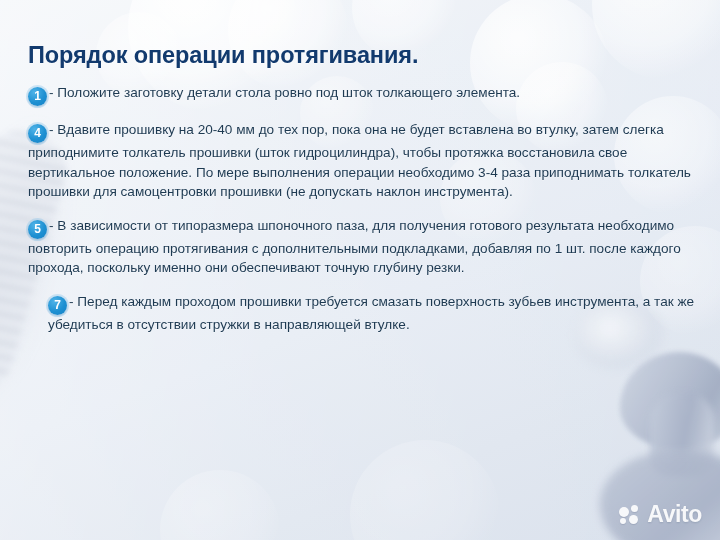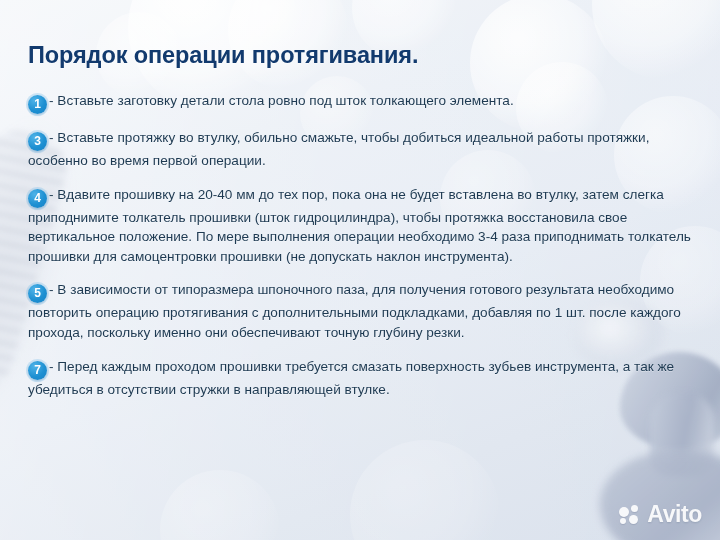--- a/index.html
+++ b/index.html
@@ -130,40 +130,40 @@
   }
 
   
   .content {
     position: relative;
     z-index: 5;
     padding: 42px 24px 0 28px;
   }
 
   .title {
-    margin: 0 0 22px 0;
+    margin: 0 0 14px 0;
     font-size: 23.5px;
     font-weight: bold;
     letter-spacing: -0.1px;
     color: #123a6e;
     text-shadow: 0 1px 0 rgba(255,255,255,0.45);
   }
 
   .steps {
     list-style: none;
     margin: 0;
     padding: 0;
   }
 
   .step {
     position: relative;
     padding-left: 0;
     margin-bottom: 14px;
   }
-  .step:last-child { margin-bottom: 0; }
+  .step:last-child { margin-bottom: 0; margin-left: 20px; }
 
   .badge {
     display: inline-block;
     width: 19px;
     height: 19px;
     line-height: 19px;
     border-radius: 50%;
     text-align: center;
     font-size: 12px;
     font-weight: bold;
@@ -250,27 +250,24 @@
 
   <div class="wash"></div>
 
   <div class="content">
 
     <h1 class="title">Порядок операции протягивания.</h1>
 
     <ol class="steps">
 
       <li class="step">
-        <span class="badge">1</span><span class="step-text"><span class="dash">-</span> <span>Вставьте заготовку детали стола ровно под шток толкающего элемента.</span></span>
-      </li>
-
-
-      <li class="step">
-        <span class="badge">3</span><span class="step-text"><span class="dash">-</span> <span>Вставьте протяжку во втулку, обильно смажьте, чтобы добиться идеальной работы протяжки, особенно во время первой операции.</span></span>
-      </li>
+        <span class="badge">1</span><span class="step-text"><span class="dash">-</span> <span>Положите заготовку детали стола ровно под шток толкающего элемента.</span></span>
+      </li>
+
+
 
       <li class="step">
         <span class="badge">4</span><span class="step-text"><span class="dash">-</span> <span>Вдавите прошивку на 20-40 мм до тех пор, пока она не будет вставлена во втулку, затем слегка приподнимите толкатель прошивки (шток гидроцилиндра), чтобы протяжка восстановила свое вертикальное положение. По мере выполнения операции необходимо 3-4 раза приподнимать толкатель прошивки для самоцентровки прошивки (не допускать наклон инструмента).</span></span>
       </li>
 
       <li class="step">
         <span class="badge">5</span><span class="step-text"><span class="dash">-</span> <span>В зависимости от типоразмера шпоночного паза, для получения готового результата необходимо повторить операцию протягивания с дополнительными подкладками, добавляя по 1 шт. после каждого прохода, поскольку именно они обеспечивают точную глубину резки.</span></span>
       </li>
 
 

